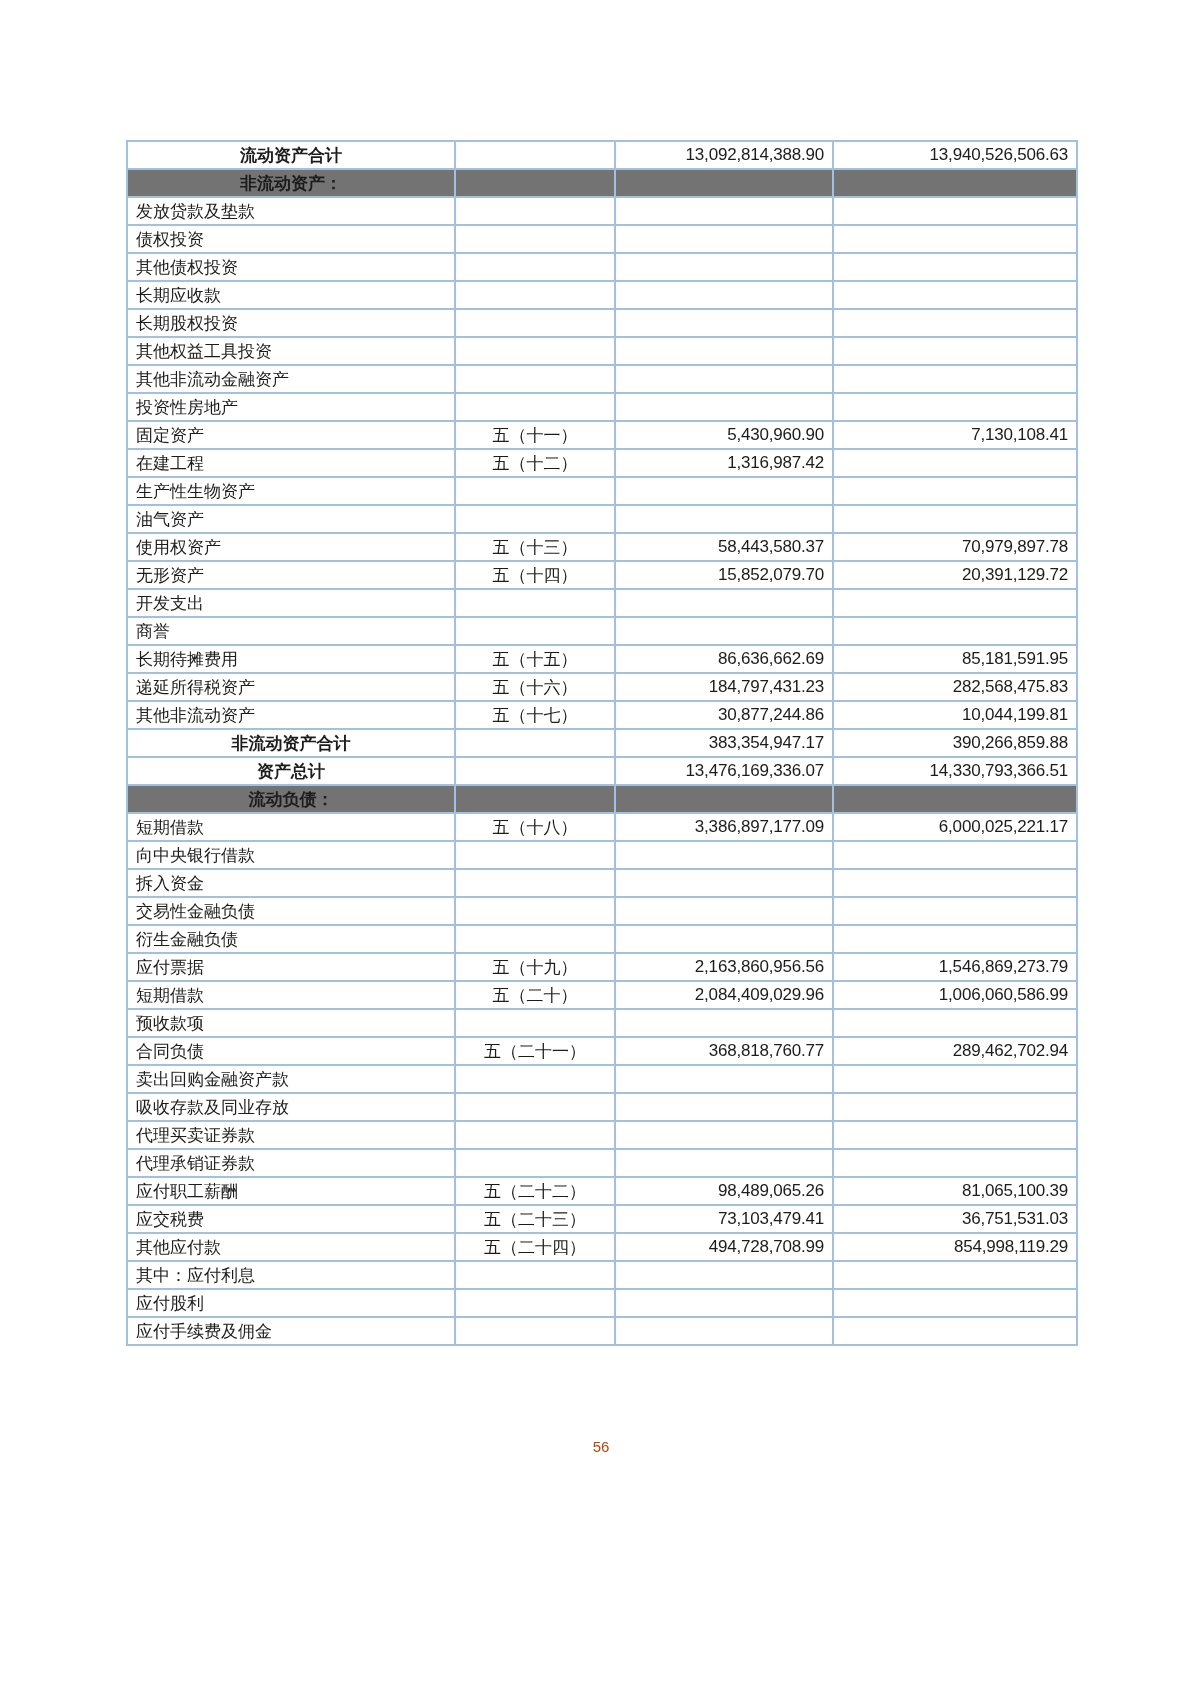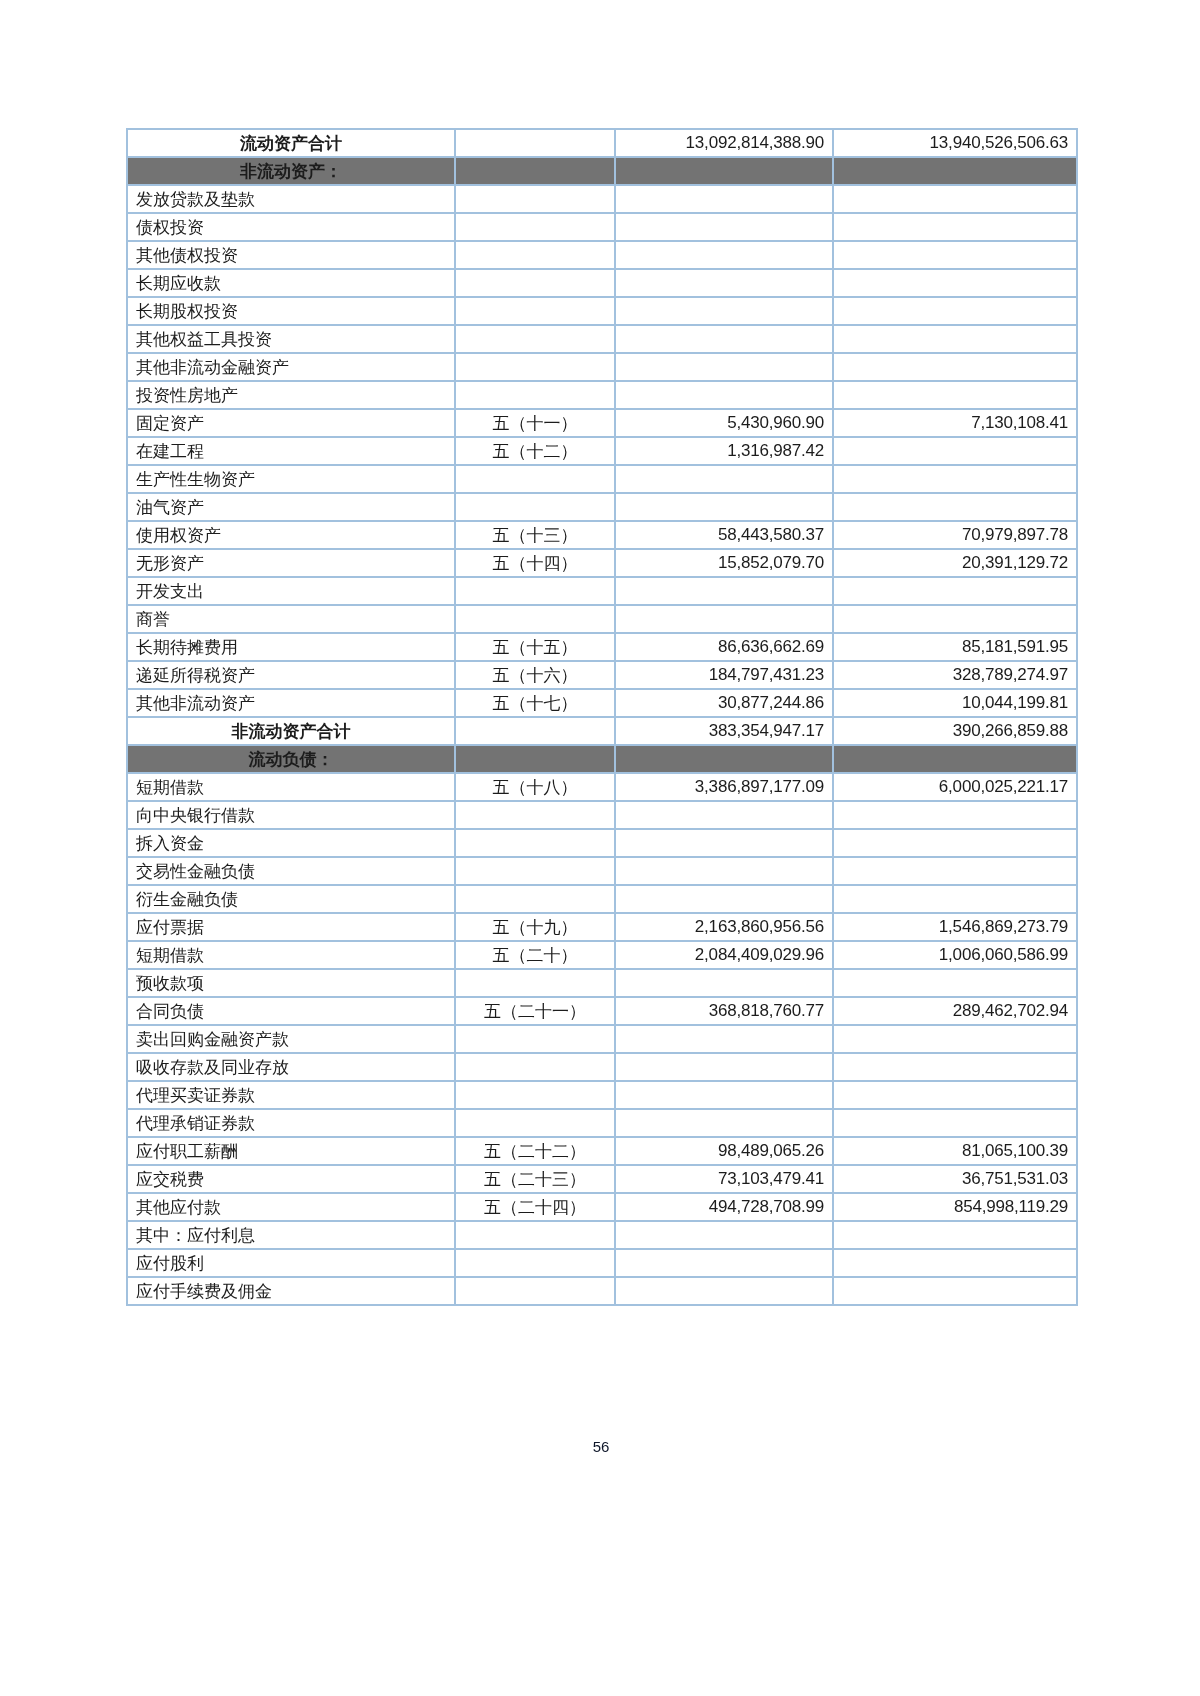--- a/index.html
+++ b/index.html
@@ -5,21 +5,21 @@
   * { margin:0; padding:0; box-sizing:border-box; }
   html,body { background:#ffffff; }
   .page {
     position:relative;
     width:1200px; height:1696px;
     background:#ffffff;
     font-family:"Liberation Serif", serif;
     overflow:hidden;
   }
   table.bs {
-    position:absolute; left:126px; top:128px;
+    position:absolute; left:126px; top:140px;
     width:950px;
     border-collapse:collapse;
     table-layout:fixed;
   }
   table.bs td {
     border:2px solid #a2c1de;
     height:28px;
     padding:0 8px;
     font-size:17px;
     color:#1c1c1c;
@@ -39,21 +39,21 @@
   }
   tr.section-row td { background:#737373; font-weight:bold;text-align:center; }
   tr.subtotal-row td.label-cell { text-align:center; font-weight:bold; }
   td.indent-cell { padding-left:62px; }
   .page-number {
     position:absolute;
     left:126px; top:1438px; width:950px;
     text-align:center;
     font-family:"Liberation Sans", sans-serif;
     font-size:15px;
-    color:#0f172a;
+    color:#c2410c;
   }
 </style>
 </head>
 <body>
 
 <div class="page">
 
   <table class="bs">
     <colgroup>
       <col style="width:328px">
@@ -173,34 +173,40 @@
         <tr>
           <td class="label-cell">长期待摊费用</td>
           <td class="note-cell">五（十五）</td>
           <td class="num-cell">86,636,662.69</td>
           <td class="num-cell">85,181,591.95</td>
         </tr>
         <tr>
           <td class="label-cell">递延所得税资产</td>
           <td class="note-cell">五（十六）</td>
           <td class="num-cell">184,797,431.23</td>
-          <td class="num-cell">328,789,274.97</td>
+          <td class="num-cell">282,568,475.83</td>
         </tr>
         <tr>
           <td class="label-cell">其他非流动资产</td>
           <td class="note-cell">五（十七）</td>
           <td class="num-cell">30,877,244.86</td>
           <td class="num-cell">10,044,199.81</td>
         </tr>
         <tr class="subtotal-row">
           <td class="label-cell">非流动资产合计</td>
           <td class="note-cell"></td>
           <td class="num-cell">383,354,947.17</td>
           <td class="num-cell">390,266,859.88</td>
         </tr>
+        <tr class="subtotal-row">
+          <td class="label-cell">资产总计</td>
+          <td class="note-cell"></td>
+          <td class="num-cell">13,476,169,336.07</td>
+          <td class="num-cell">14,330,793,366.51</td>
+        </tr>
         <tr class="section-row">
           <td class="label-cell">流动负债：</td>
           <td class="note-cell"></td>
           <td class="num-cell"></td>
           <td class="num-cell"></td>
         </tr>
         <tr>
           <td class="label-cell">短期借款</td>
           <td class="note-cell">五（十八）</td>
           <td class="num-cell">3,386,897,177.09</td>

